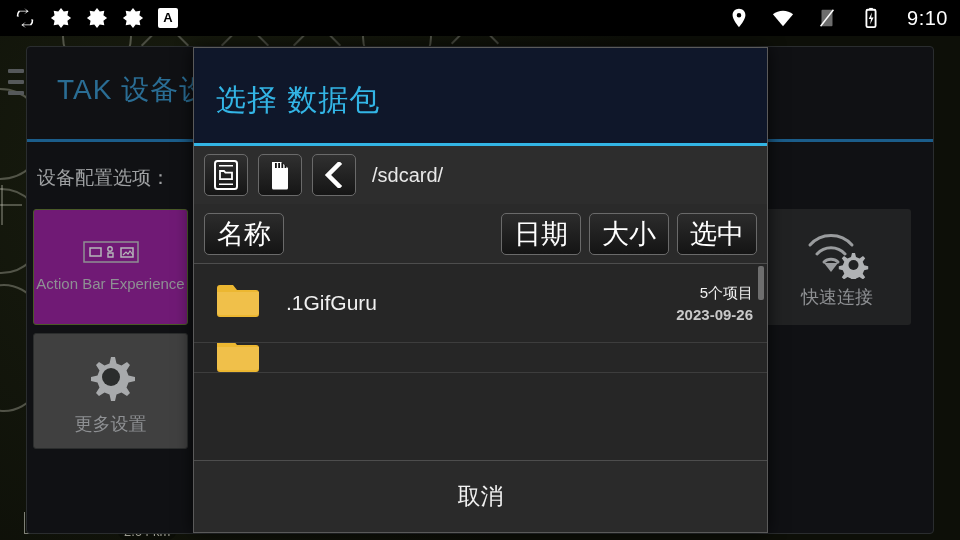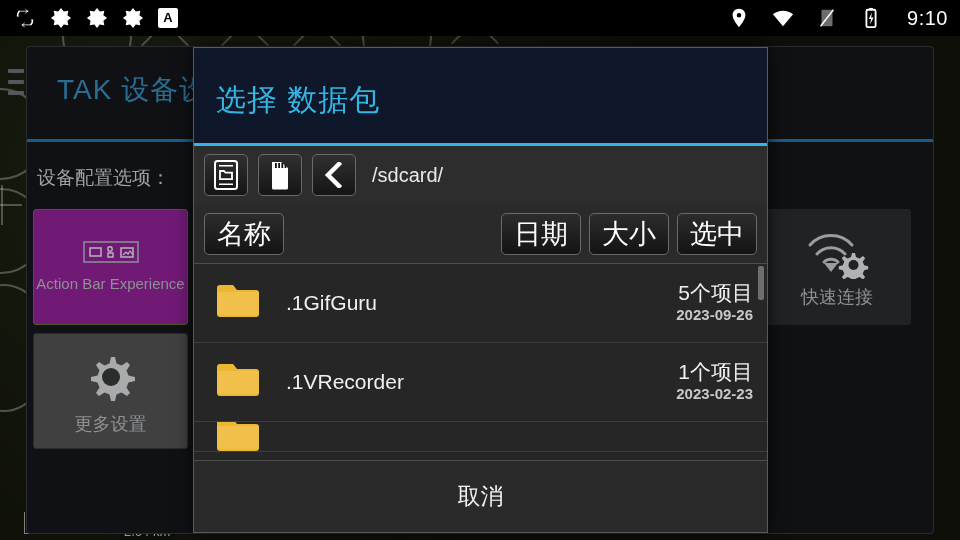--- a/index.html
+++ b/index.html
@@ -133,21 +133,21 @@
   }
   .sort-spacer { flex: 1 1 auto; }
 
   .filelist { position: relative; flex: 1 1 auto; background: #262626; overflow: hidden; }
   .frow {
     position: relative; height: 79px; display: flex; align-items: center;
     padding: 0 14px 0 22px; border-bottom: 1px solid #3d3d3d;
   }
   .fname { color: #f0f0f0; font-size: 21px; margin-left: 26px; }
   .fmeta { margin-left: auto; text-align: right; }
-  .fcount { color: #f0f0f0; font-size: 21px; line-height: 24px; }
+  .fcount { color: #f0f0f0; font-size: 15px; line-height: 24px; }
   .fdate { color: #c9c9c9; font-size: 15px; line-height: 20px; font-weight: bold; }
   .scroll-thumb {
     position: absolute; right: 3px; top: 2px; width: 6px; height: 34px;
     background: #6e6e6e; border-radius: 2px;
   }
 
   .dlg-cancel {
     flex: 0 0 72px; background: #2a2a2a; color: #f2f2f2; font-size: 23px;
     display: flex; align-items: center; justify-content: center;
     border-top: 1px solid #4d4d4d;
@@ -325,33 +325,20 @@
             <path d="M1 9 h42 v20 a3 3 0 0 1 -3 3 H4 a3 3 0 0 1 -3-3 z" fill="#f0c04a"></path>
           </svg>
         </span>
         <span class="fname">.1GifGuru</span>
         <span class="fmeta">
           <span class="fcount" style="display:block">5个项目</span>
           <span class="fdate" style="display:block">2023-09-26</span>
         </span>
       </div>
 
-      <div class="frow">
-        <span>
-          <svg width="44" height="36" viewBox="0 0 44 36">
-            <path d="M1 5 a3 3 0 0 1 3-3 h13 l4 5 h19 a3 3 0 0 1 3 3 v21 a3 3 0 0 1 -3 3 H4 a3 3 0 0 1 -3-3 z" fill="#ecb731"></path>
-            <path d="M1 9 h42 v20 a3 3 0 0 1 -3 3 H4 a3 3 0 0 1 -3-3 z" fill="#f0c04a"></path>
-          </svg>
-        </span>
-        <span class="fname">.1VRecorder</span>
-        <span class="fmeta">
-          <span class="fcount" style="display:block">1个项目</span>
-          <span class="fdate" style="display:block">2023-02-23</span>
-        </span>
-      </div>
 
       <div class="frow" style="height:30px;overflow:hidden;">
         <span>
           <svg width="44" height="36" viewBox="0 0 44 36">
             <path d="M1 5 a3 3 0 0 1 3-3 h13 l4 5 h19 a3 3 0 0 1 3 3 v21 a3 3 0 0 1 -3 3 H4 a3 3 0 0 1 -3-3 z" fill="#ecb731"></path>
             <path d="M1 9 h42 v20 a3 3 0 0 1 -3 3 H4 a3 3 0 0 1 -3-3 z" fill="#f0c04a"></path>
           </svg>
         </span>
         <span class="fname"></span>
         <span class="fmeta">

